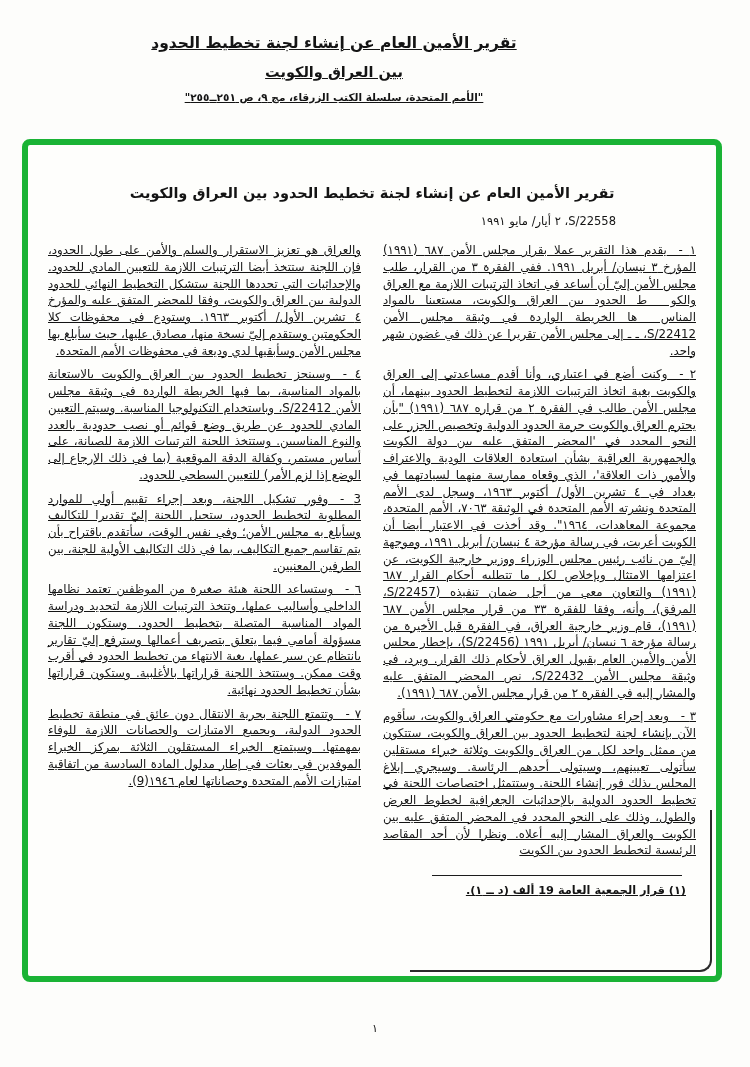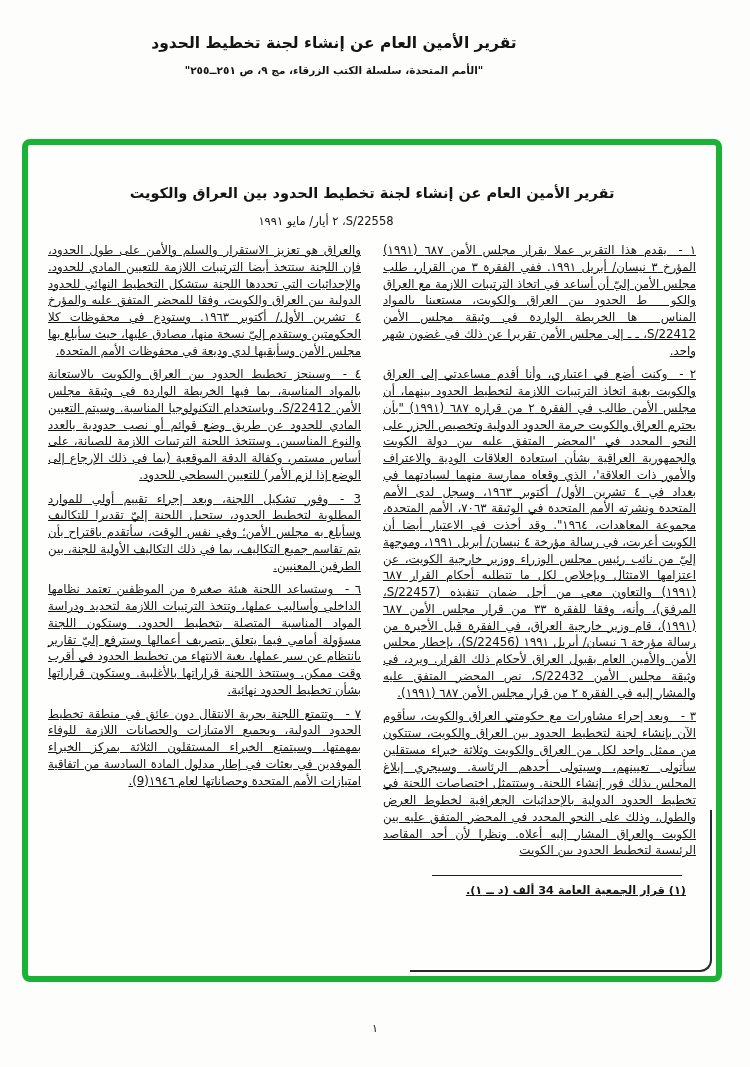--- a/index.html
+++ b/index.html
@@ -6,21 +6,21 @@
   body{
     width:750px;height:1067px;
     background:#fdfdfb;
     font-family:"DejaVu Sans",sans-serif;
     color:#141414;
     position:relative;
     overflow:hidden;
   }
   .header{
     position:absolute;top:34px;left:0;width:668px;
-    text-align:center;direction:rtl;
+    text-align:center;direction:rtl;text-decoration:underline;
   }
   .header .h1{font-size:15.5px;font-weight:bold;margin-bottom:12px;}
   .header .h2{font-size:14.5px;font-weight:bold;margin-bottom:11px;}
   .header .h3{font-size:10.5px;font-weight:bold;letter-spacing:0.2px;}
   .greenbox{
     position:absolute;left:22px;top:139px;
     width:700px;height:843px;
     box-sizing:border-box;
     border:6px solid #1ab335;
     border-radius:8px;
@@ -35,21 +35,21 @@
     border-bottom-right-radius:12px;
     pointer-events:none;
   }
   .doc-title{
     margin-top:40px;
     text-align:center;direction:rtl;
     font-size:14.5px;font-weight:bold;
   }
   .doc-subtitle{
     direction:rtl;
-    text-align:center;
+    text-align:right;
     padding-right:100px;
     margin-top:13px;
     font-size:11.5px;
     padding-left:8px;
   }
   .columns{
     direction:rtl;
     display:flex;
     gap:22px;
     padding:14px 20px 0 20px;
@@ -80,37 +80,38 @@
   .page-number{
     position:absolute;left:0;top:1022px;width:750px;
     text-align:center;font-size:11px;
   }
 </style>
 </head>
 <body>
 
 <div class="header">
   <div class="h1">تقرير الأمين العام عن إنشاء لجنة تخطيط الحدود</div>
+  <div class="h2">بين العراق والكويت</div>
   <div class="h3">"الأمم المتحدة، سلسلة الكتب الزرقاء، مج ٩،  ص ٢٥١ــ٢٥٥"</div>
 </div>
 
 <div class="greenbox">
   <div class="inner-frame"></div>
 
   <div class="doc-title">تقرير الأمين العام عن إنشاء لجنة تخطيط الحدود بين العراق والكويت</div>
   <div class="doc-subtitle">S/22558، ٢ أيار/ مايو ١٩٩١</div>
 
   <div class="columns">
     <div class="col">
       <p>١ - يقدم هذا التقرير عملا بقرار مجلس الأمن ٦٨٧ (١٩٩١) المؤرخ ٣ نيسان/ أبريل ١٩٩١. ففي الفقرة ٣ من القرار، طلب مجلس الأمن إليّ أن أساعد في اتخاذ الترتيبات اللازمة مع العراق والكو  ط الحدود بين العراق والكويت، مستعينا بالمواد المناس  ها الخريطة الواردة في وثيقة مجلس الأمن S/22412، ـ ـ إلى مجلس الأمن تقريرا عن ذلك في غضون شهر واحد.</p>
       <p>٢ - وكنت أضع في اعتباري، وأنا أقدم مساعدتي إلى العراق والكويت بغية اتخاذ الترتيبات اللازمة لتخطيط الحدود بينهما، أن مجلس الأمن طالب في الفقرة ٢ من قراره ٦٨٧ (١٩٩١) "بأن يحترم العراق والكويت حرمة الحدود الدولية وتخصيص الجزر على النحو المحدد في 'المحضر المتفق عليه بين دولة الكويت والجمهورية العراقية بشأن استعادة العلاقات الودية والاعتراف والأمور ذات العلاقة'، الذي وقعاه ممارسة منهما لسيادتهما في بغداد في ٤ تشرين الأول/ أكتوبر ١٩٦٣، وسجل لدى الأمم المتحدة ونشرته الأمم المتحدة في الوثيقة ٧٠٦٣، الأمم المتحدة، مجموعة المعاهدات، ١٩٦٤". وقد أخذت في الاعتبار أيضا أن الكويت أعربت، في رسالة مؤرخة ٤ نيسان/ أبريل ١٩٩١، وموجهة إليّ من نائب رئيس مجلس الوزراء ووزير خارجية الكويت، عن اعتزامها الامتثال وبإخلاص لكل ما تتطلبه أحكام القرار ٦٨٧ (١٩٩١) والتعاون معي من أجل ضمان تنفيذه (S/22457، المرفق)، وأنه، وفقا للفقرة ٣٣ من قرار مجلس الأمن ٦٨٧ (١٩٩١)، قام وزير خارجية العراق، في الفقرة قبل الأخيرة من رسالة مؤرخة ٦ نيسان/ أبريل ١٩٩١ (S/22456)، بإخطار مجلس الأمن والأمين العام بقبول العراق لأحكام ذلك القرار. ويرد، في وثيقة مجلس الأمن S/22432، نص المحضر المتفق عليه والمشار إليه في الفقرة ٢ من قرار مجلس الأمن ٦٨٧ (١٩٩١).</p>
       <p>٣ - وبعد إجراء مشاورات مع حكومتي العراق والكويت، سأقوم الآن بإنشاء لجنة لتخطيط الحدود بين العراق والكويت، ستتكون من ممثل واحد لكل من العراق والكويت وثلاثة خبراء مستقلين سأتولى تعيينهم، وسيتولى أحدهم الرئاسة. وسيجري إبلاغ المجلس بذلك فور إنشاء اللجنة. وستتمثل اختصاصات اللجنة في تخطيط الحدود الدولية بالإحداثيات الجغرافية لخطوط العرض والطول، وذلك على النحو المحدد في المحضر المتفق عليه بين الكويت والعراق المشار إليه أعلاه. ونظرا لأن أحد المقاصد الرئيسية لتخطيط الحدود بين الكويت</p>
       <div class="footnote">
         <div class="fn-rule"></div>
-        <p>(١) قرار الجمعية العامة 34 ألف (د ــ ١).</p>
+        <p>(١) قرار الجمعية العامة 19 ألف (د ــ ١).</p>
       </div>
     </div>
     <div class="col">
       <p>والعراق هو تعزيز الاستقرار والسلم والأمن على طول الحدود، فإن اللجنة ستتخذ أيضا الترتيبات اللازمة للتعيين المادي للحدود. والإحداثيات التي تحددها اللجنة ستشكل التخطيط النهائي للحدود الدولية بين العراق والكويت، وفقا للمحضر المتفق عليه والمؤرخ ٤ تشرين الأول/ أكتوبر ١٩٦٣. وستودع في محفوظات كلا الحكومتين وستقدم إليّ نسخة منها، مصادق عليها، حيث سأبلغ بها مجلس الأمن وسأبقيها لدي وديعة في محفوظات الأمم المتحدة.</p>
       <p>٤ - وسينجز تخطيط الحدود بين العراق والكويت بالاستعانة بالمواد المناسبة، بما فيها الخريطة الواردة في وثيقة مجلس الأمن S/22412، وباستخدام التكنولوجيا المناسبة. وسيتم التعيين المادي للحدود عن طريق وضع قوائم أو نصب حدودية بالعدد والنوع المناسبين. وستتخذ اللجنة الترتيبات اللازمة للصيانة، على أساس مستمر، وكفالة الدقة الموقعية (بما في ذلك الإرجاع إلى الوضع إذا لزم الأمر) للتعيين السطحي للحدود.</p>
       <p>3 - وفور تشكيل اللجنة، وبعد إجراء تقييم أولي للموارد المطلوبة لتخطيط الحدود، ستحيل اللجنة إليّ تقديرا للتكاليف وسأبلغ به مجلس الأمن؛ وفي نفس الوقت، سأتقدم باقتراح بأن يتم تقاسم جميع التكاليف، بما في ذلك التكاليف الأولية للجنة، بين الطرفين المعنيين.</p>
       <p>٦ - وستساعد اللجنة هيئة صغيرة من الموظفين تعتمد نظامها الداخلي وأساليب عملها، وتتخذ الترتيبات اللازمة لتحديد ودراسة المواد المناسبة المتصلة بتخطيط الحدود. وستكون اللجنة مسؤولة أمامي فيما يتعلق بتصريف أعمالها وسترفع إليّ تقارير بانتظام عن سير عملها، بغية الانتهاء من تخطيط الحدود في أقرب وقت ممكن. وستتخذ اللجنة قراراتها بالأغلبية. وستكون قراراتها بشأن تخطيط الحدود نهائية.</p>
       <p>٧ - وتتمتع اللجنة بحرية الانتقال دون عائق في منطقة تخطيط الحدود الدولية، وبجميع الامتيازات والحصانات اللازمة للوفاء بمهمتها. وسيتمتع الخبراء المستقلون الثلاثة بمركز الخبراء الموفدين في بعثات في إطار مدلول المادة السادسة من اتفاقية امتيازات الأمم المتحدة وحصاناتها لعام ١٩٤٦(9).</p>
     </div>
   </div>

